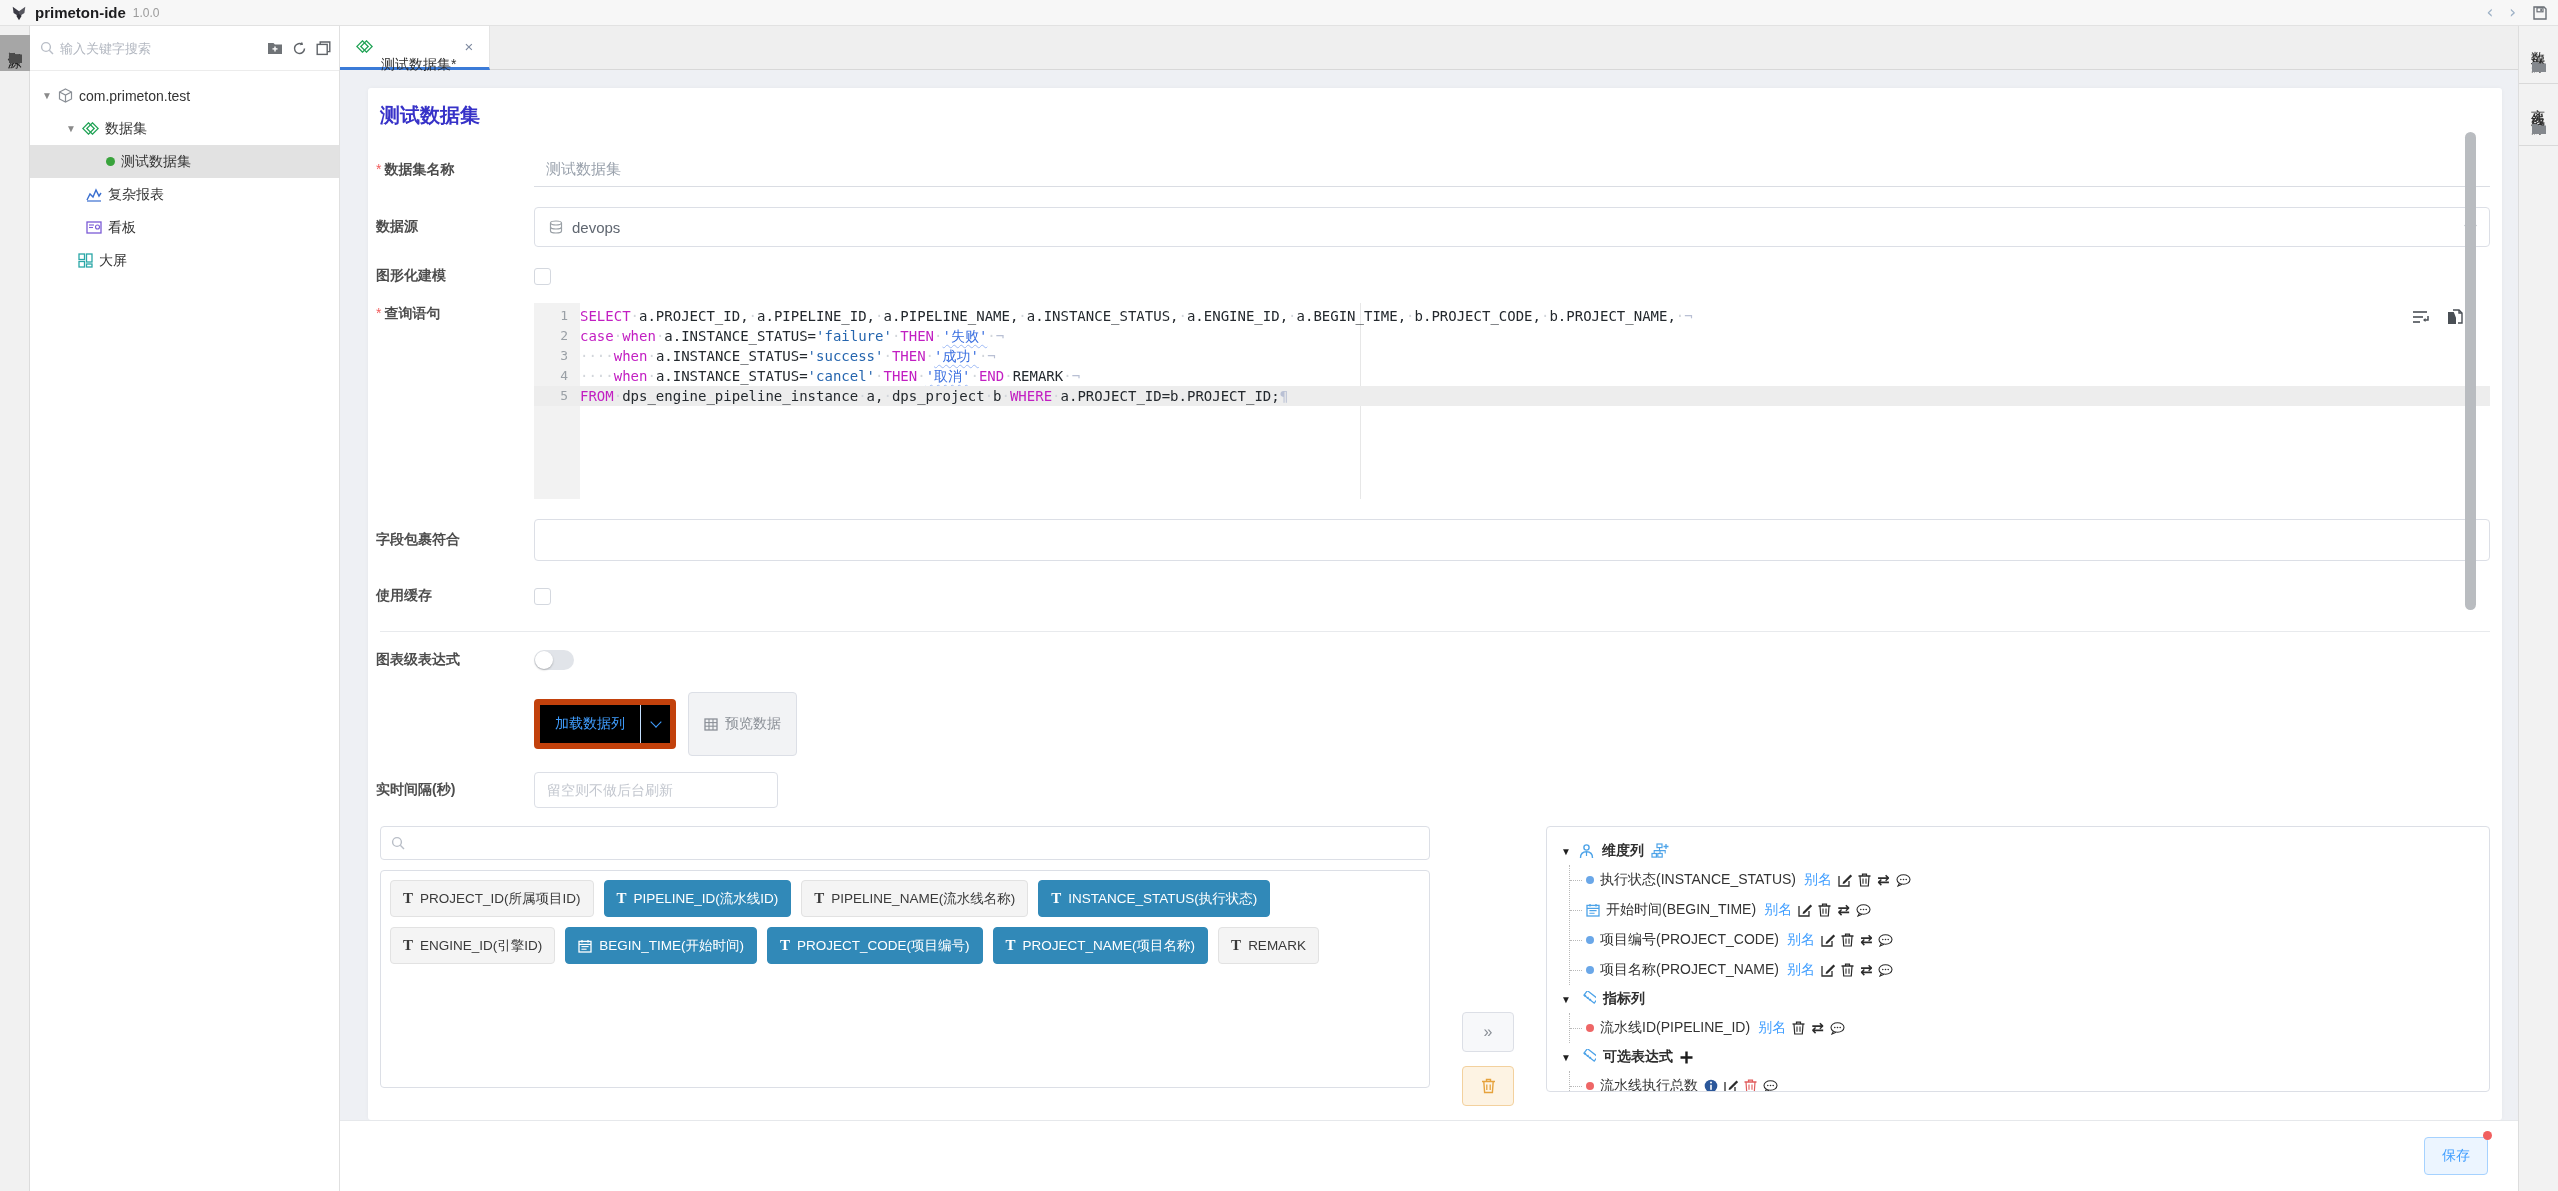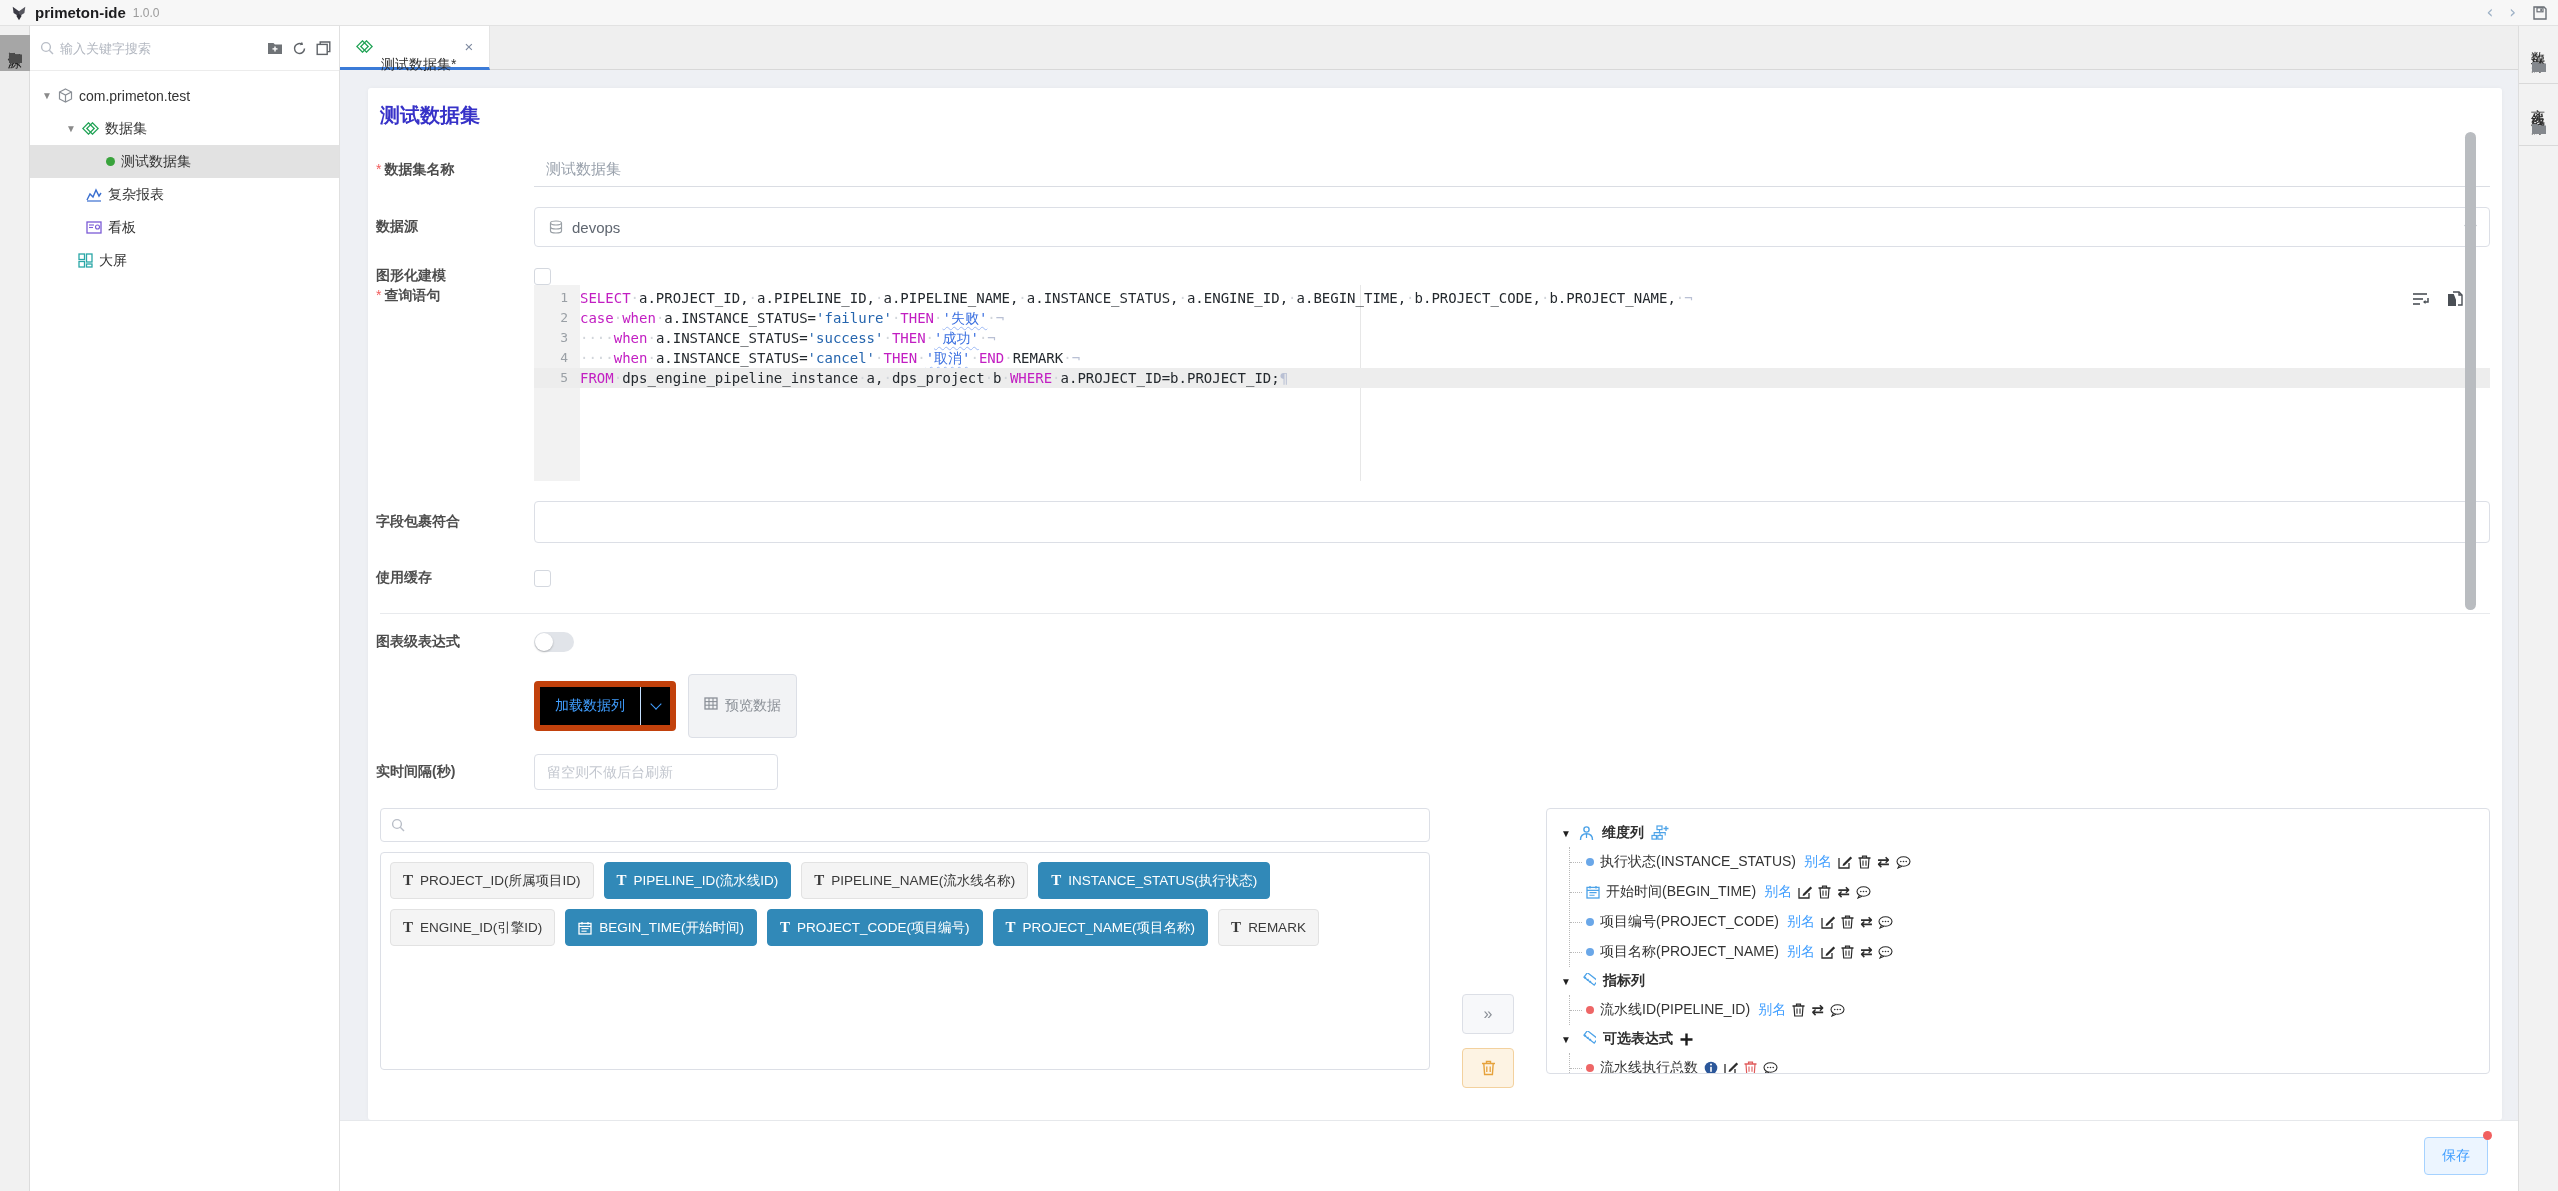--- a/index.html
+++ b/index.html
@@ -85,21 +85,21 @@
   
   .toggle { width:40px; height:20px; border-radius:10px; background:#e1e4e9; position:relative; cursor:pointer; }
   .toggle .knob { position:absolute; left:1px; top:1px; width:18px; height:18px; border-radius:50%; background:#fff; box-shadow:0 1px 2px rgba(0,0,0,.25); }
 
   
   .btn-row { margin-top:22px; padding-left:158px; display:flex; align-items:center; gap:12px; }
   .split-btn { display:flex; border:6px solid #c2410c; border-radius:4px; overflow:hidden; background:#000000; cursor:pointer;text-align:center; }
   .split-main { padding:10px 15px; color:#409eff; font-size:14px; }
   .split-arrow { width:30px; display:flex; align-items:center; justify-content:center; border-left:1px solid #c5e0ff; }
   .split-arrow .chev-down { border-color:#409eff; width:8px; height:8px; }
-  .btn-plain { display:flex; align-items:flex-start; gap:7px; padding:22px 15px; background:#f2f3f5; border:1px solid #dcdfe6; border-radius:4px; color:#8b9097; font-size:14px; cursor:pointer; }
+  .btn-plain { display:flex; align-items:center; gap:7px; padding:22px 15px; background:#f2f3f5; border:1px solid #dcdfe6; border-radius:4px; color:#8b9097; font-size:14px; cursor:pointer; }
 
   .small-input { width:244px; height:36px; border:1px solid #dcdfe6; border-radius:4px; padding:0 12px; font-size:14px; outline:none; color:#555; }
   .small-input::placeholder { color:#c3c7cf; }
 
   
   .bottom { display:flex; margin-top:18px; padding-left:4px; }
   .bottom-left { width:1050px; }
   .search-box { height:34px; border:1px solid #dcdfe6; border-radius:4px; display:flex; align-items:center; padding:0 10px; gap:7px; background:#fff; }
   .chips-panel { margin-top:10px; height:218px; border:1px solid #dcdfe6; border-radius:4px; padding:9px; background:#fff; }
   .chip-row { display:flex; gap:10px; margin-bottom:10px; }
@@ -278,21 +278,21 @@
           <span class="chev-down"></span>
         </div>
       </div>
 
       <div class="form-row">
         <div class="form-label"><span>图形化建模</span></div>
         <div class="checkbox"></div>
         <div class="grow"></div>
       </div>
 
-      <div class="form-row" style="align-items:flex-start; margin-top:0">
+      <div class="form-row" style="align-items:flex-start; margin-top:18px">
         <div class="form-label" style="margin-top:2px"><span class="req">*</span><span>查询语句</span></div>
         <div class="editor-wrap">
           <div class="editor" id="sql-editor">
             <div class="gutter-bg"></div>
             <div class="col-guide"></div>
           <div class="sql-line"><span class="ln">1</span><span><span class="tok-kw">SELECT</span><span class="tok-ws">·</span><span class="tok-id">a.PROJECT_ID,</span><span class="tok-ws">·</span><span class="tok-id">a.PIPELINE_ID,</span><span class="tok-ws">·</span><span class="tok-id">a.PIPELINE_NAME,</span><span class="tok-ws">·</span><span class="tok-id">a.INSTANCE_STATUS,</span><span class="tok-ws">·</span><span class="tok-id">a.ENGINE_ID,</span><span class="tok-ws">·</span><span class="tok-id">a.BEGIN_TIME,</span><span class="tok-ws">·</span><span class="tok-id">b.PROJECT_CODE,</span><span class="tok-ws">·</span><span class="tok-id">b.PROJECT_NAME,</span><span class="tok-ws">·</span><span class="tok-ret">¬</span></span></div>
               <div class="sql-line"><span class="ln">2</span><span><span class="tok-kw">case</span><span class="tok-ws">·</span><span class="tok-kw">when</span><span class="tok-ws">·</span><span class="tok-id">a.INSTANCE_STATUS=</span><span class="tok-str">'failure'</span><span class="tok-ws">·</span><span class="tok-kw">THEN</span><span class="tok-ws">·</span><span class="tok-chs">'失败'</span><span class="tok-ws">·</span><span class="tok-ret">¬</span></span></div>
               <div class="sql-line"><span class="ln">3</span><span><span class="tok-ws">····</span><span class="tok-kw">when</span><span class="tok-ws">·</span><span class="tok-id">a.INSTANCE_STATUS=</span><span class="tok-str">'success'</span><span class="tok-ws">·</span><span class="tok-kw">THEN</span><span class="tok-ws">·</span><span class="tok-chs">'成功'</span><span class="tok-ws">·</span><span class="tok-ret">¬</span></span></div>
               <div class="sql-line"><span class="ln">4</span><span><span class="tok-ws">····</span><span class="tok-kw">when</span><span class="tok-ws">·</span><span class="tok-id">a.INSTANCE_STATUS=</span><span class="tok-str">'cancel'</span><span class="tok-ws">·</span><span class="tok-kw">THEN</span><span class="tok-ws">·</span><span class="tok-chs">'取消'</span><span class="tok-ws">·</span><span class="tok-kw">END</span><span class="tok-ws">·</span><span class="tok-id">REMARK</span><span class="tok-ws">·</span><span class="tok-ret">¬</span></span></div>
               <div class="sql-line current"><span class="ln">5</span><span><span class="tok-kw">FROM</span><span class="tok-ws">·</span><span class="tok-id">dps_engine_pipeline_instance</span><span class="tok-ws">·</span><span class="tok-id">a,</span><span class="tok-ws">·</span><span class="tok-id">dps_project</span><span class="tok-ws">·</span><span class="tok-id">b</span><span class="tok-ws">·</span><span class="tok-kw">WHERE</span><span class="tok-ws">·</span><span class="tok-id">a.PROJECT_ID=b.PROJECT_ID;</span><span class="tok-ret">¶</span></span></div>

